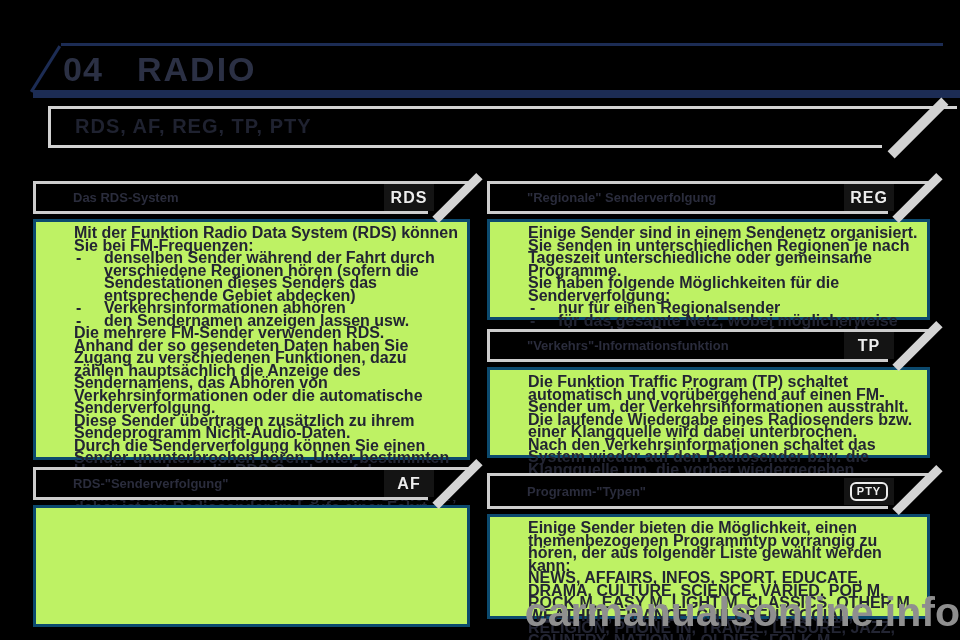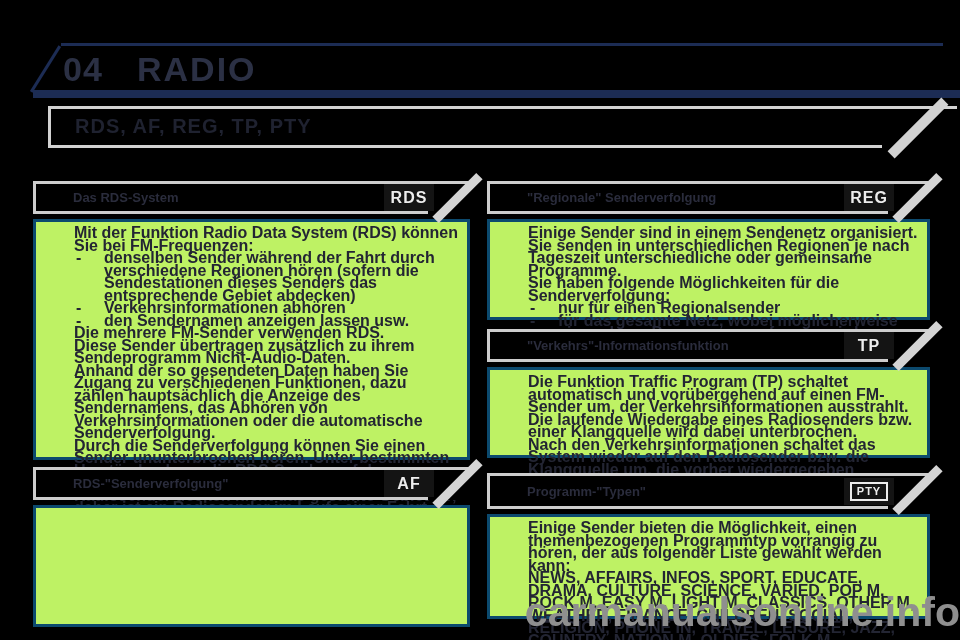--- a/index.html
+++ b/index.html
@@ -32,21 +32,21 @@
   .panel-header{position:relative;height:33px;background:#000;}
   .panel-header .h-top{position:absolute;top:0;left:0;right:0;height:3px;background:#cdcdcd;}
   .panel-header .h-left{position:absolute;top:0;left:0;bottom:0;width:3px;background:#cdcdcd;}
   .panel-header .h-bottom{position:absolute;bottom:0;left:0;width:calc(100% - 42px);height:3px;background:#cdcdcd;}
   .panel-header .h-stripe{position:absolute;right:8px;top:-14px;width:9px;height:62px;background:#d4d4d4;
     transform:rotate(45deg);z-index:1;}
   .panel-title{position:absolute;left:40px;top:9px;font-size:13px;font-weight:800;color:#2a2c3c;}
   .badge-box{position:absolute;right:36px;top:3px;height:27px;min-width:42px;background:#141414;
     display:flex;align-items:center;justify-content:center;z-index:2;padding:0 4px;}
   .badge-label{color:#ededed;font-size:16px;font-weight:800;letter-spacing:1px;}
-  .badge-label.outlined{border:2px solid #ececec;border-radius:0;padding:0 5px;font-size:11px;line-height:15px;}
+  .badge-label.outlined{border:2px solid #ececec;border-radius:6px;padding:0 5px;font-size:11px;line-height:15px;}
 
   .panel-body{margin-top:5px;background:#bef264;border:3px solid #0c4a6e;box-sizing:border-box;
     padding:5px 8px 4px 38px;color:#232533;font-size:16px;font-weight:700;line-height:12.5px;}
   .panel-body p{margin:0;}
   .panel-body p.bullet{position:relative;padding-left:30px;}
   .panel-body p.bullet::before{content:"-";position:absolute;left:2px;}
 
   
   .left-0{left:33px;top:160px;width:437px;}
   .left-0 .panel-body{height:241px;}
@@ -98,22 +98,22 @@
       <span class="badge-box">
         <span class="badge-label">RDS</span>
       </span>
     </div>
     <div class="panel-body">
           <p>Mit der Funktion Radio Data System (RDS) können Sie bei FM-Frequenzen:</p>
           <p class="bullet">denselben Sender während der Fahrt durch verschiedene Regionen hören (sofern die Sendestationen dieses Senders das entsprechende Gebiet abdecken)</p>
           <p class="bullet">Verkehrsinformationen abhören</p>
           <p class="bullet">den Sendernamen anzeigen lassen usw.</p>
           <p>Die mehrere FM-Sender verwenden RDS.</p>
+          <p>Anhand der so gesendeten Daten haben Sie Zugang zu verschiedenen Funktionen, dazu zählen hauptsächlich die Anzeige des Sendernamens, das Abhören von Verkehrsinformationen oder die automatische Senderverfolgung.</p>
           <p>Diese Sender übertragen zusätzlich zu ihrem Sendeprogramm Nicht-Audio-Daten.</p>
-          <p>Anhand der so gesendeten Daten haben Sie Zugang zu verschiedenen Funktionen, dazu zählen hauptsächlich die Anzeige des Sendernamens, das Abhören von Verkehrsinformationen oder die automatische Senderverfolgung.</p>
           <p>Durch die Senderverfolgung können Sie einen Sender ununterbrochen hören. Unter bestimmten Umständen kann die RDS-Senderverfolgung jedoch nicht landesweit gewährleistet werden. Die Radiosender decken nicht das gesamte Gebiet ab, daher ist ein Radiosender im Laufe einer Fahrt möglicherweise nicht mehr verfügbar.</p>
         </div>
   </div>
       <div class="panel left-1">
     <div class="panel-header">
       <div class="h-top"></div>
       <div class="h-left"></div>
       <div class="h-bottom"></div>
       <div class="h-stripe"></div>
       <span class="panel-title">RDS-"Senderverfolgung"</span>

